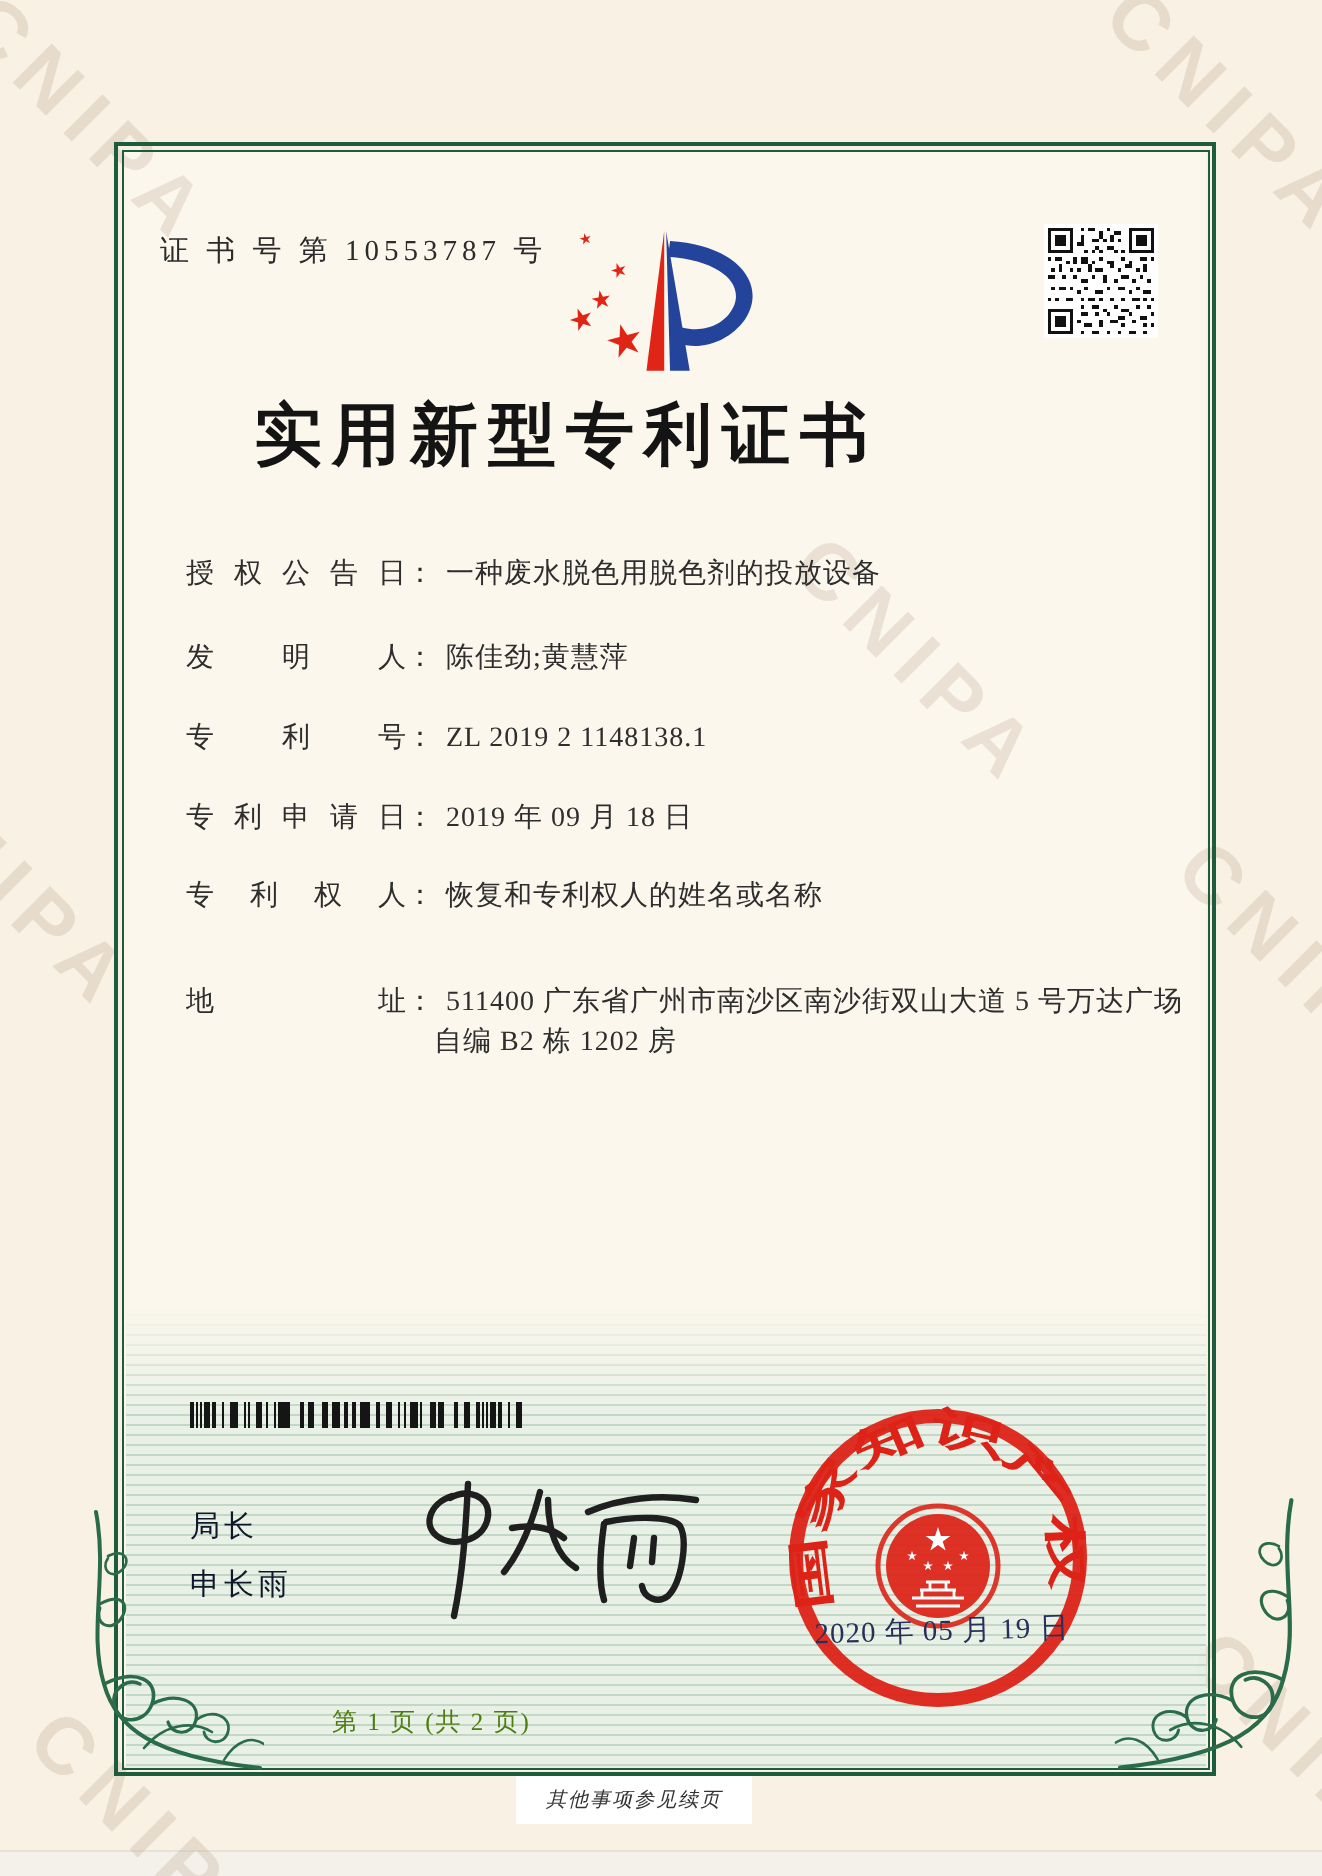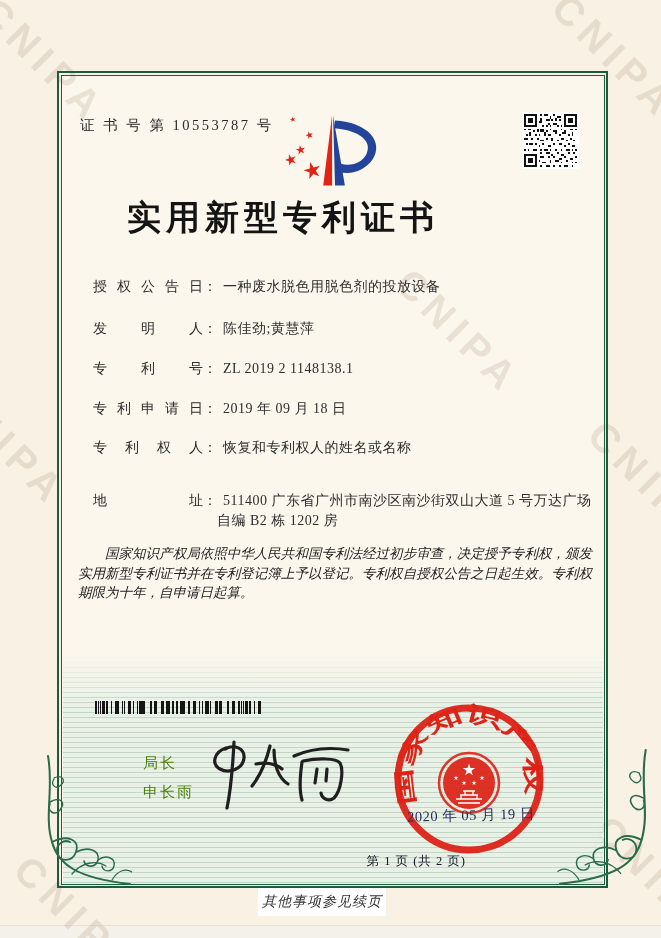--- a/index.html
+++ b/index.html
@@ -46,33 +46,33 @@
   .paras{position:absolute;left:78px;top:544px;width:514px;z-index:4;
          font-size:13.5px;line-height:19.5px;font-style:italic;color:#222;}
   .paras p{margin:0;text-indent:2em;text-align:justify;}
 
   .barcode{position:absolute;left:95px;top:701px;width:166px;height:13px;z-index:4;
     background-image:
       repeating-linear-gradient(90deg,#151515 0 2px,transparent 2px 5px,#151515 5px 6px,transparent 6px 11px),
       repeating-linear-gradient(90deg,transparent 0 3px,#151515 3px 4px,transparent 4px 7px,#151515 7px 10px,transparent 10px 13px);}
 
   .director{position:absolute;left:95px;top:754px;z-index:4;
-            font-family:"Liberation Sans","DejaVu Sans",sans-serif;font-size:15px;color:#4d7c0f;letter-spacing:2px;margin-left:48px;}
+            font-family:"Liberation Sans","DejaVu Sans",sans-serif;font-size:15px;color:#0f172a;letter-spacing:2px;}
   .director div{margin-bottom:10px;}
   .signature{position:absolute;left:198px;top:736px;z-index:4;}
 
   .seal{position:absolute;left:391px;top:701px;z-index:5;}
   .seal-date{position:absolute;left:398px;top:806px;width:146px;text-align:center;z-index:6;
              font-size:14.5px;color:#27305a;letter-spacing:0.5px;transform:rotate(-1.5deg);}
 
-  .page-info{position:absolute;left:166px;top:853px;width:300px;text-align:right;
-             font-size:12.5px;color:#0f172a;letter-spacing:1px;z-index:4;}
-
-  .footer-note{position:absolute;left:258px;top:888px;background:#ffffff;padding:5px 4px;
-               font-size:14px;font-style:italic;color:#333;letter-spacing:1px;z-index:4;}
+  .page-info{position:absolute;left:166px;top:853px;width:300px;text-align:left;
+             font-size:12.5px;color:#4d7c0f;letter-spacing:1px;z-index:4;}
+
+  .footer-note{position:absolute;left:258px;top:888px;background:#ffffff;padding:5px 15px;
+               font-size:10px;font-style:italic;color:#333;letter-spacing:1px;z-index:4;}
 
   .bottom-strip{position:absolute;left:0;top:925px;width:661px;height:13px;background:#f3f1ea;border-top:1px solid #e6e2d8;z-index:0;}
 </style>
 </head>
 <body>
 
 <div class="page">
 
   <div class="inner-paper"></div>
   <div class="bottom-strip"></div>
@@ -171,21 +171,20 @@
       <span class="flabel">专利权人</span><span class="colon">：</span><span class="fvalue">恢复和专利权人的姓名或名称</span>
     </div>
     <div class="field-row" style="top:224px;">
       <span class="flabel">地址</span><span class="colon">：</span><span class="fvalue">511400 广东省广州市南沙区南沙街双山大道 5 号万达广场</span>
       <span class="fvalue2">自编 B2 栋 1202 房</span>
     </div>
   </div>
 
 
   <div class="paras">
-    <p>国家知识产权局依照中华人民共和国专利法经过初步审查，决定授予专利权，颁发实用新型专利证书并在专利登记簿上予以登记。专利权自授权公告之日起生效。专利权期限为十年，自申请日起算。</p>
   </div>
 
   <div class="barcode"></div>
 
   <div class="director">
     <div>局长</div>
     <div>申长雨</div>
   </div>
 
   <svg class="signature" width="155" height="80" viewBox="0 0 155 80">

